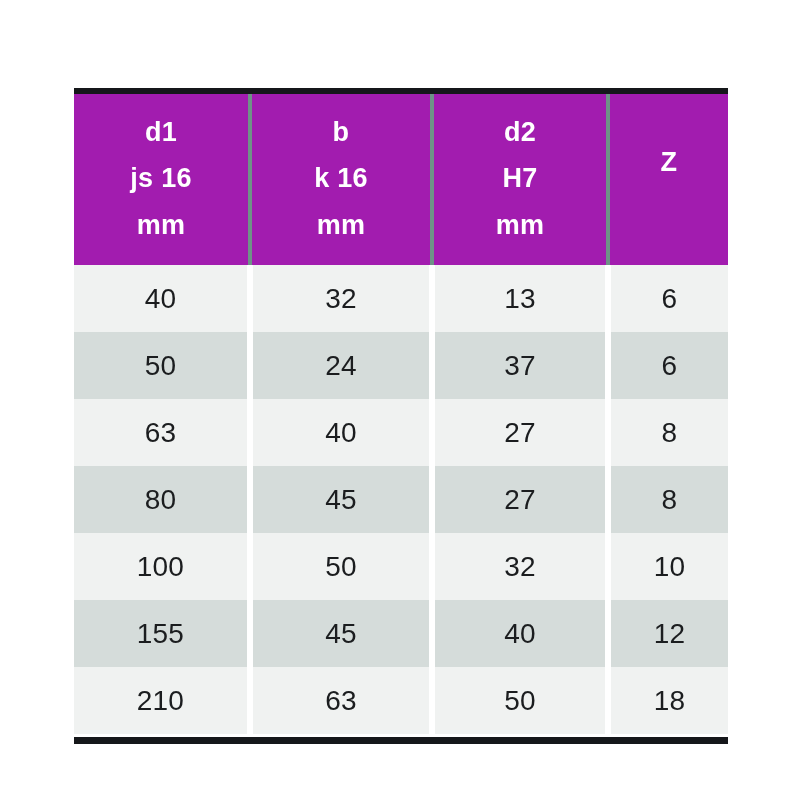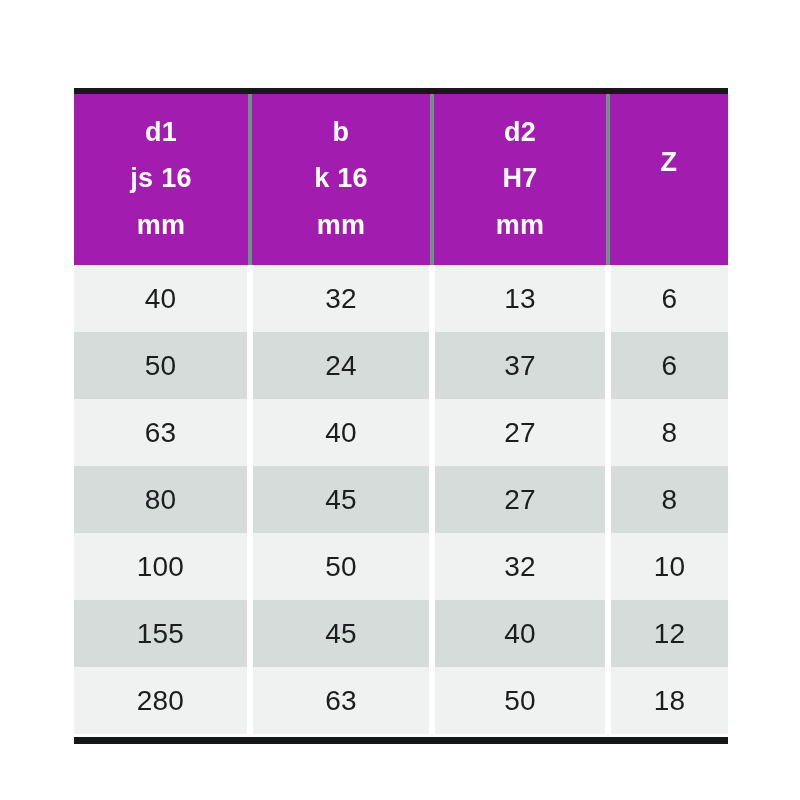--- a/index.html
+++ b/index.html
@@ -176,21 +176,21 @@
         <td class="data-cell">32</td>
         <td class="data-cell">10</td>
       </tr>
       <tr class="row-dark">
         <td class="data-cell">155</td>
         <td class="data-cell">45</td>
         <td class="data-cell">40</td>
         <td class="data-cell">12</td>
       </tr>
       <tr class="row-light">
-        <td class="data-cell">280</td>
+        <td class="data-cell">210</td>
         <td class="data-cell">63</td>
         <td class="data-cell">50</td>
         <td class="data-cell">18</td>
       </tr>
     </tbody>
   </table>
 
   <div class="rule-bottom"></div>
 </div>
 

